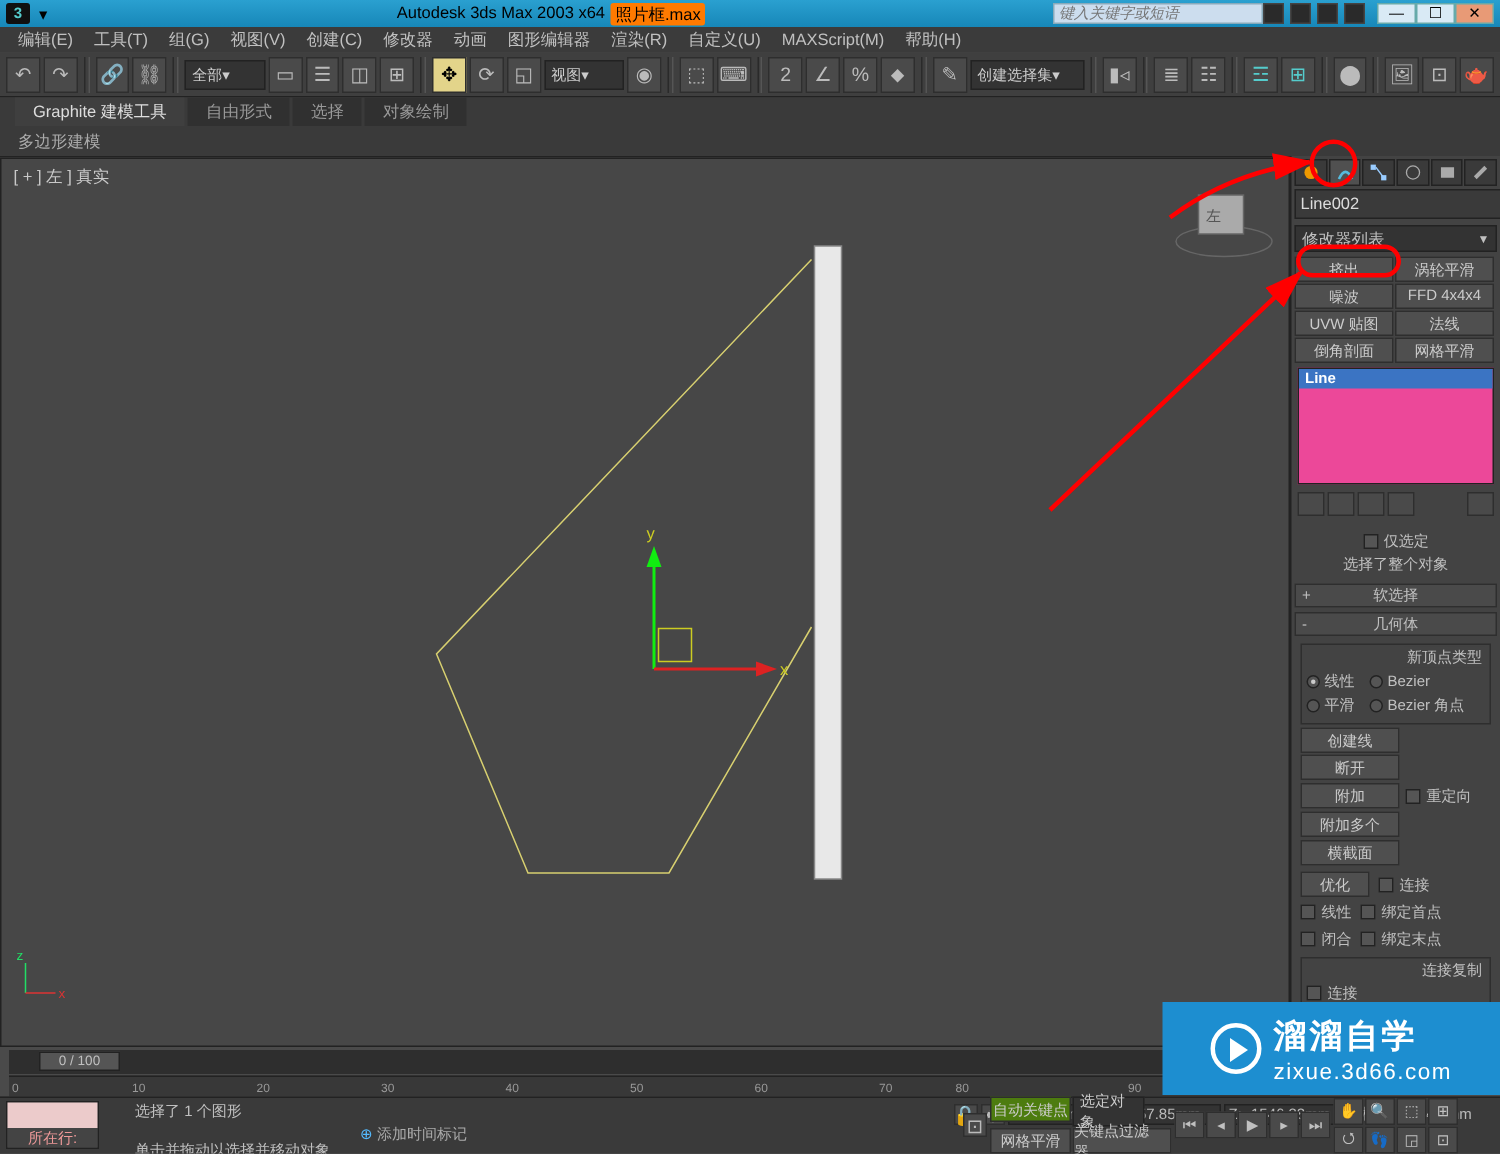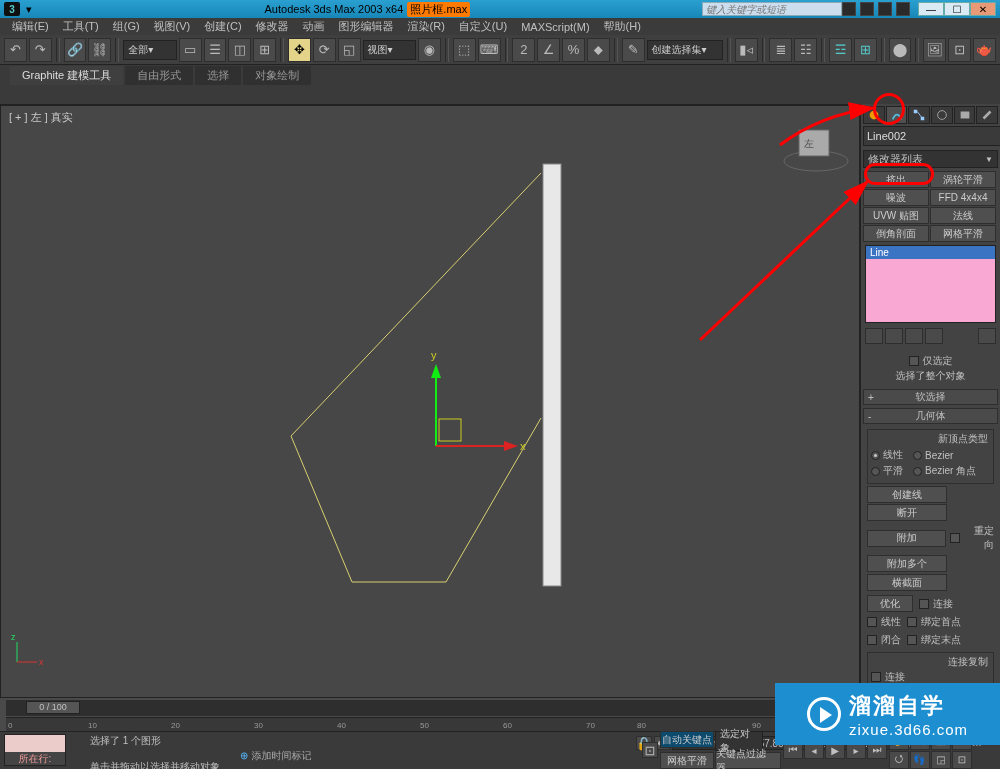--- a/index.html
+++ b/index.html
@@ -34,22 +34,22 @@
 .cmdpanel { position: absolute; right: 0; top: 104px; width: 140px; height: 594px; background: #434343; border-left: 1px solid #222; display: flex; flex-direction: column; }
 .cmd-tabs { height: 20px; display: flex; padding: 2px 2px 0 2px; gap: 1px; }
 .cmd-tab { flex: 1; height: 18px; background: #3a3a3a; border: 1px solid #222; display: flex; align-items: center; justify-content: center; }
 .cmd-tab svg { width: 14px; height: 14px; }
 .name-row { height: 20px; display: flex; margin: 2px; gap: 2px; }
 .name-row input { flex: 1; background: #3a3a3a; border: 1px solid #222; color: #ddd; font-size: 11px; padding: 0 3px; }
 .modlist-drop { height: 18px; background: #333; border: 1px solid #222; margin: 2px; font-size: 11px; display: flex; align-items: center; padding: 0 4px; justify-content: space-between; }
 .modlist-drop .arr { font-size: 8px; }
 .btn-grid { display: flex; flex-wrap: wrap; gap: 1px; margin: 1px 2px; }
 .pbtn { width: 66px; height: 17px; background: #4f4f4f; border: 1px solid #2e2e2e; font-size: 10px; display: flex; align-items: center; justify-content: center; color: #ccc; cursor: pointer; }
-.pbtn.small { width: 80px; }
-.stack { height: 78px; background: #f9a8d4; border: 1px solid #222; margin: 2px 4px; }
+.pbtn.small { width: 66px; }
+.stack { height: 78px; background: #ec4899; border: 1px solid #222; margin: 2px 4px; font-weight: bold; }
 .stack .item { background: #3b74c3; color: #fff; padding: 1px 4px; font-size: 10px; }
 .stack-bar { height: 18px; margin: 2px 4px; display: flex; gap: 2px; align-items: center; }
 .stack-bar .sbtn { width: 18px; height: 16px; background: #4a4a4a; border: 1px solid #2e2e2e; }
 .stack-bar .spacer { flex: 1; }
 .rollup { margin: 3px 2px; }
 .rollup-hdr { height: 16px; background: #4a4a4a; border: 1px solid #2e2e2e; font-size: 10px; display: flex; align-items: center; justify-content: center; position: relative; }
 .rollup-hdr .pm { position: absolute; left: 4px; }
 .rollup-body { padding: 3px 4px; font-size: 10px; text-align: right; }
 .chk { display: flex; align-items: center; gap: 4px; margin: 1px 0; }
 .chk .box { width: 10px; height: 10px; border: 1px solid #222; background: #555; }
@@ -67,21 +67,21 @@
 .timeruler .lab { position: absolute; top: 3px; font-size: 8px; color: #999; }
 .status { position: absolute; left: 0; top: 731px; width: 1000px; height: 38px; background: #3a3a3a; border-top: 1px solid #222; display: flex; align-items: flex-start; padding: 2px 4px; gap: 4px; font-size: 10px; }
 .status .script { width: 62px; height: 32px; border: 1px solid #222; background: #454545; display: flex; flex-direction: column; }
 .status .script .top { flex: 1; background: #eccbcb; }
 .status .script .bot { height: 13px; background: #444; color: #e99; display: flex; align-items: center; justify-content: center; font-size: 10px; }
 .status .lines { display: flex; flex-direction: column; gap: 12px; margin-left: 20px; }
 .status .coord { width: 70px; height: 14px; background: #333; border: 1px solid #222; padding: 0 2px; display: inline-flex; align-items: center; color: #bbb; }
 .status .col2 { display: flex; align-items: center; gap: 2px; margin-top: 2px; }
 .status-right { position: absolute; right: 0px; top: 731px; height: 38px; width: 360px; display: flex; align-items: center; gap: 2px; padding: 2px; }
 .play-btn { width: 20px; height: 18px; background: #4a4a4a; border: 1px solid #2e2e2e; display: flex; align-items: center; justify-content: center; font-size: 10px; }
-.watermark { position: absolute; right: 0; bottom: 24px; width: 225px; height: 62px; background: #1d8ed0; display: flex; align-items: center; justify-content: center; gap: 8px; }
+.watermark { position: absolute; right: 0; bottom: 39px; width: 225px; height: 62px; background: #1d8ed0; display: flex; align-items: center; justify-content: center; gap: 8px; }
 .watermark .wm-icon { width: 34px; height: 34px; border: 3px solid #fff; border-radius: 50%; position: relative; }
 .watermark .wm-icon::after { content: ""; position: absolute; left: 10px; top: 7px; width: 0; height: 0; border-left: 12px solid #fff; border-top: 8px solid transparent; border-bottom: 8px solid transparent; }
 .watermark .wm-txt { color: #fff; display: flex; flex-direction: column; align-items: flex-start; }
 .watermark .wm-big { font-size: 22px; font-weight: bold; letter-spacing: 2px; }
 .watermark .wm-url { font-size: 15px; letter-spacing: 1px; }
 .annot { position: absolute; pointer-events: none; }
 .annot.circle1 { left: 873px; top: 93px; width: 32px; height: 32px; border: 3px solid #f00; border-radius: 50%; }
 .annot.circle2 { left: 864px; top: 163px; width: 70px; height: 22px; border: 3px solid #f00; border-radius: 14px; }
 svg.arrows { position: absolute; left: 0; top: 0; pointer-events: none; }
 </style>
@@ -170,20 +170,21 @@
   <div class="tbtn">🫖</div>
 </div>
 
 <div class="ribbon">
   <div class="ribbon-tabs">
     <div class="ribbon-tab active">Graphite 建模工具</div>
     <div class="ribbon-tab">自由形式</div>
     <div class="ribbon-tab">选择</div>
     <div class="ribbon-tab">对象绘制</div>
   </div>
+  <div class="ribbon-body">多边形建模</div>
 </div>
 
 <div class="viewport">
   <div class="vplabel">[ + ] 左 ] 真实</div>
   <svg width="860" height="593">
 
     <g>
       <line x1="16" y1="556" x2="16" y2="536" stroke="#2d6" stroke-width="1"></line>
       <line x1="16" y1="556" x2="36" y2="556" stroke="#d33" stroke-width="1"></line>
       <text x="10" y="534" fill="#2d6" font-size="9">z</text>
@@ -420,21 +421,21 @@
   </div>
 </div>
 <div style="position:absolute;left:240px;top:749px;font-size:10px;color:#aaa;">
   <span style="color:#5bf;margin-right:3px;">⊕</span><span>添加时间标记</span>
 </div>
 
 <div class="status-right">
   <div class="tbtn" style="width:16px;height:16px">⊡</div>
   <div style="display:flex;flex-direction:column;gap:1px;">
     <div style="display:flex;gap:1px;">
-      <div class="pbtn" style="width:54px;background:#0c4a6e">自动关键点</div>
+      <div class="pbtn" style="width:54px;background:#4d7c0f">自动关键点</div>
       <div class="tdrop" style="width:48px">选定对象</div>
     </div>
     <div style="display:flex;gap:1px;">
       <div class="pbtn" style="width:54px">网格平滑</div>
       <div class="pbtn" style="width:66px">关键点过滤器...</div>
     </div>
   </div>
   <div style="display:flex;gap:1px;">
     <div class="play-btn">⏮</div>
     <div class="play-btn">◂</div>

